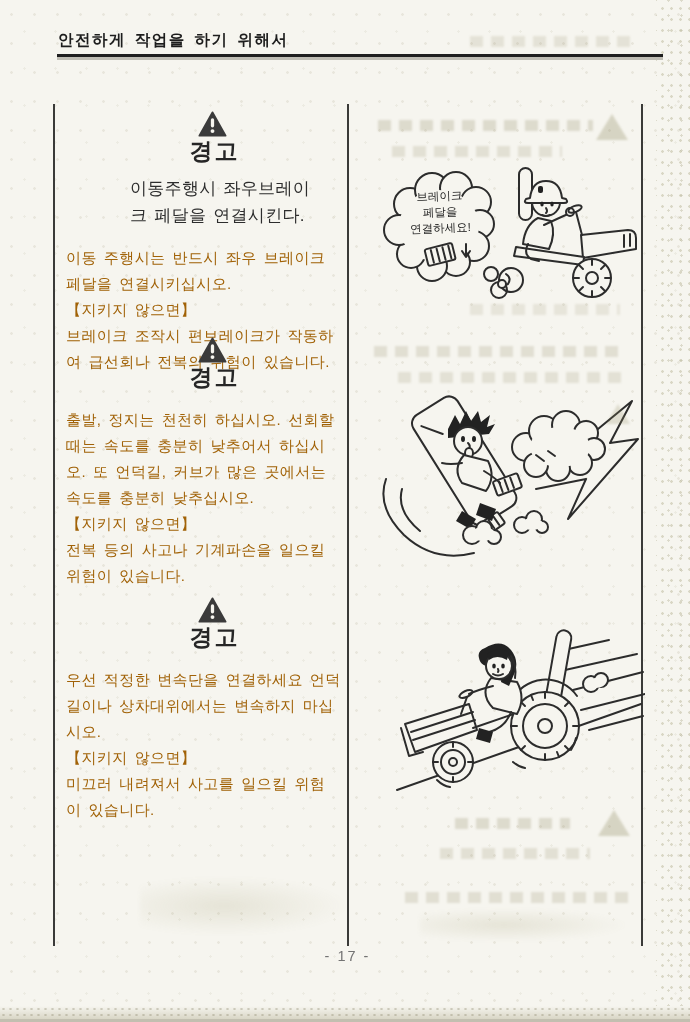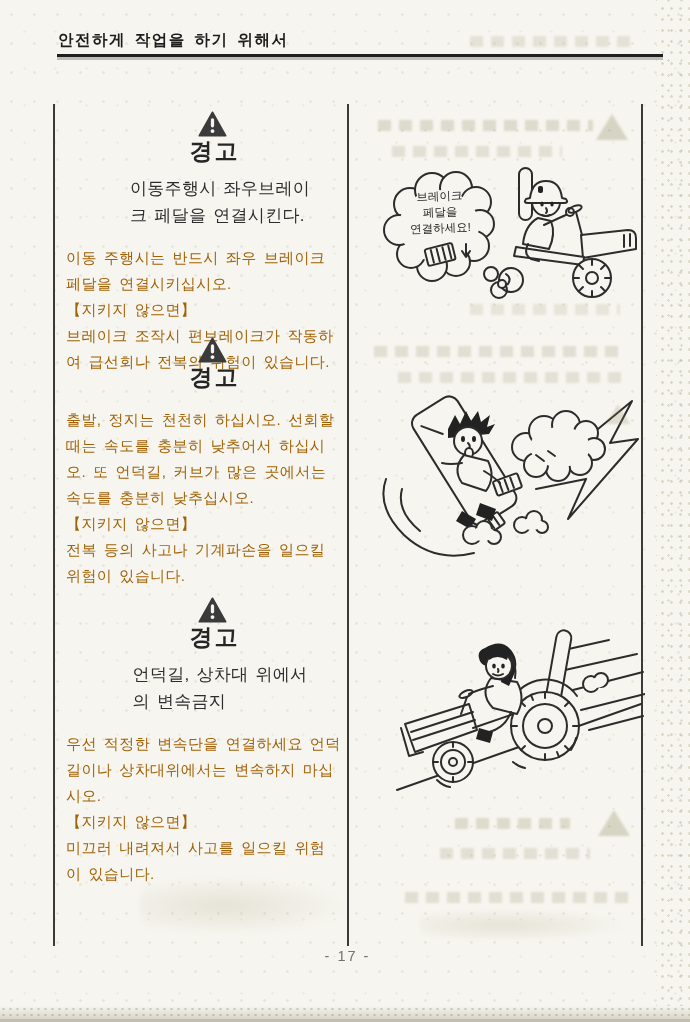--- a/index.html
+++ b/index.html
@@ -136,22 +136,20 @@
   <section class="warn" style="top:596px;">
     <div class="warn-head">
       <span class="tri">
         <svg viewBox="0 0 30 27">
             <path d="M15 1.5 L28.5 25.5 H1.5 Z" fill="#3b3b3b" stroke="#3b3b3b" stroke-width="2" stroke-linejoin="round"></path>
             <rect x="13.3" y="7.5" width="3.4" height="9.5" rx="1.7" fill="#f6f5ef"></rect>
             <circle cx="15" cy="20.8" r="2" fill="#f6f5ef"></circle>
           </svg>
       </span>
       <span class="warn-label">경고</span>
-      <span class="warn-title">언덕길,  상차대  위에서
-의 변속금지</span>
     </div>
     <p class="warn-body">우선  적정한  변속단을  연결하세요  언덕
 길이나  상차대위에서는  변속하지  마십
 시오.
 【지키지 않으면】
 미끄러  내려져서  사고를  일으킬  위험
 이 있습니다.</p>
   </section>
 
   <figure class="ill" style="left:378px; top:152px; width:264px; height:170px;">

